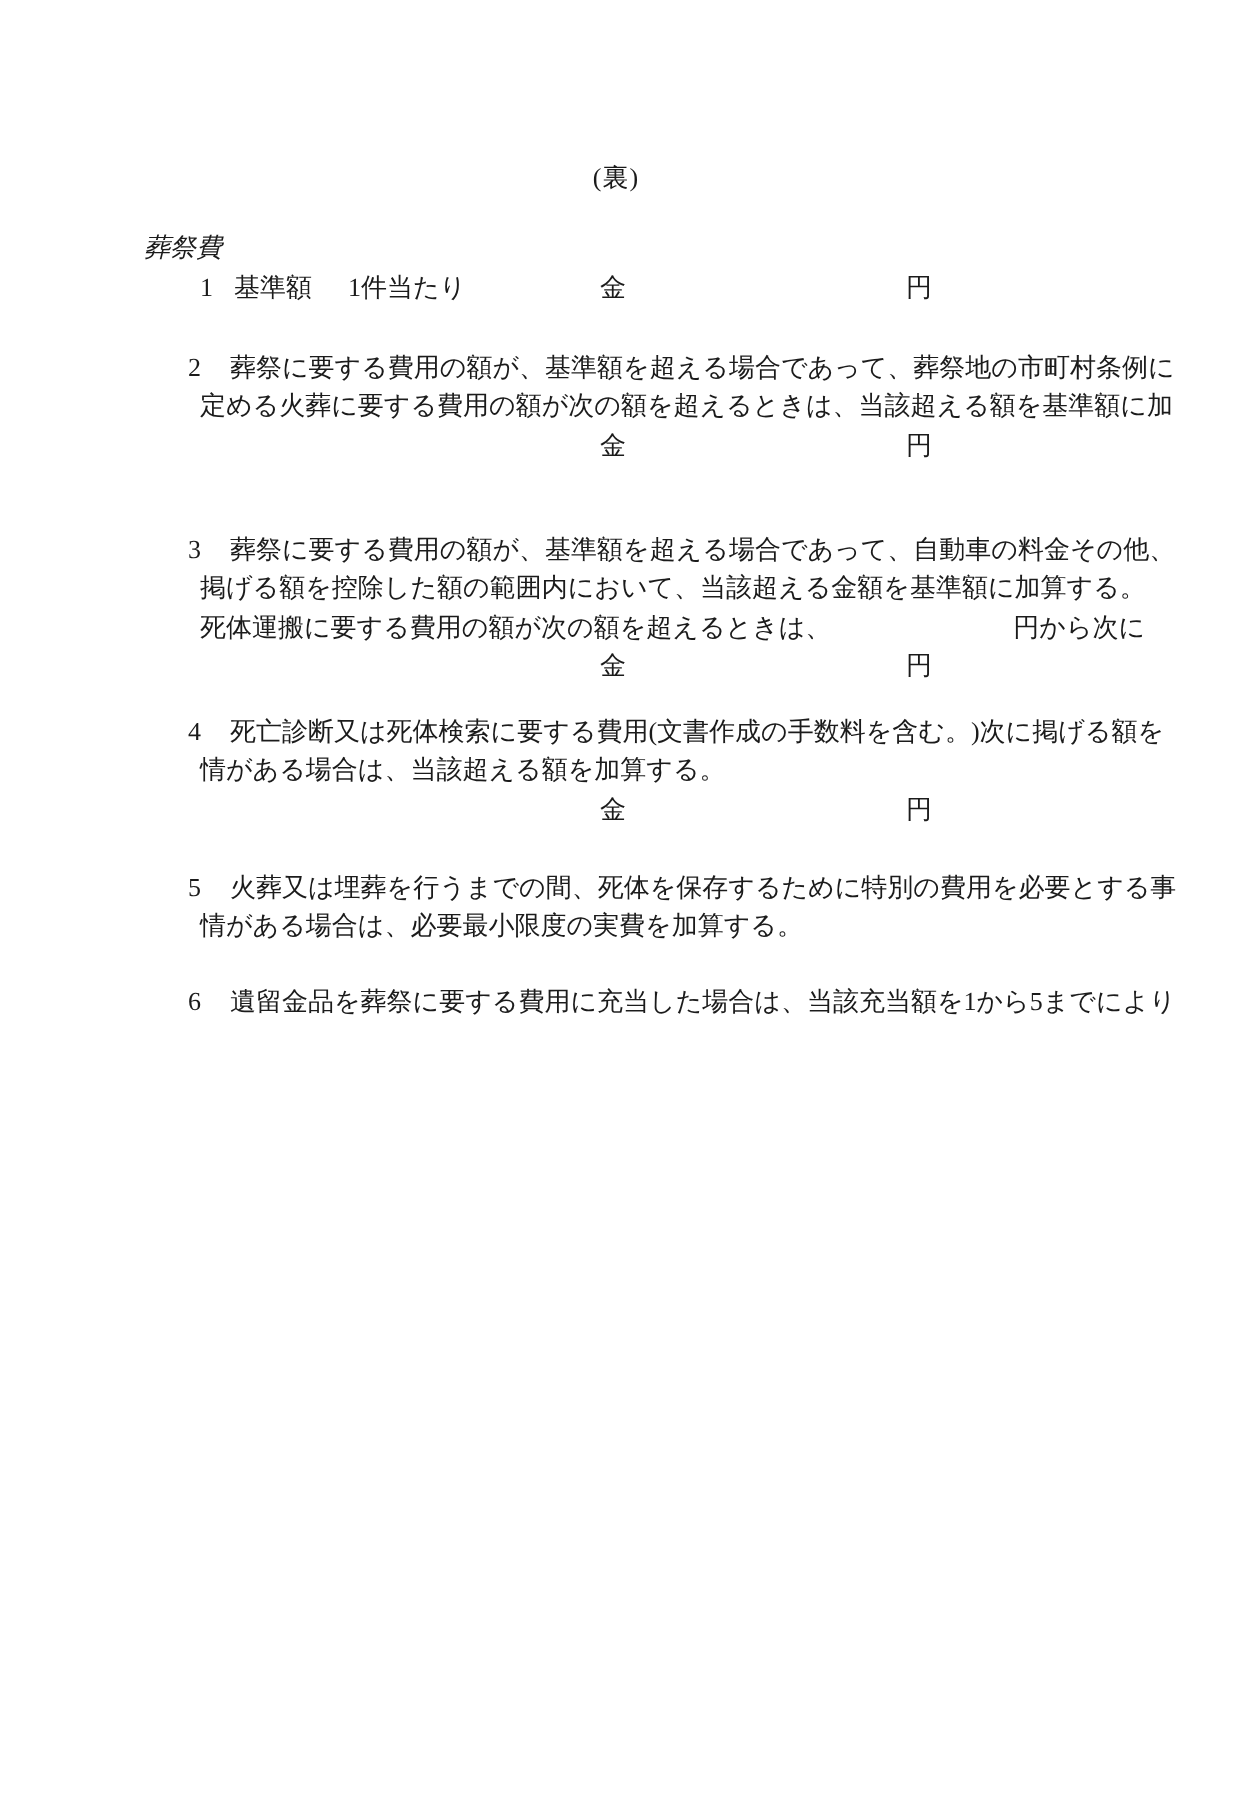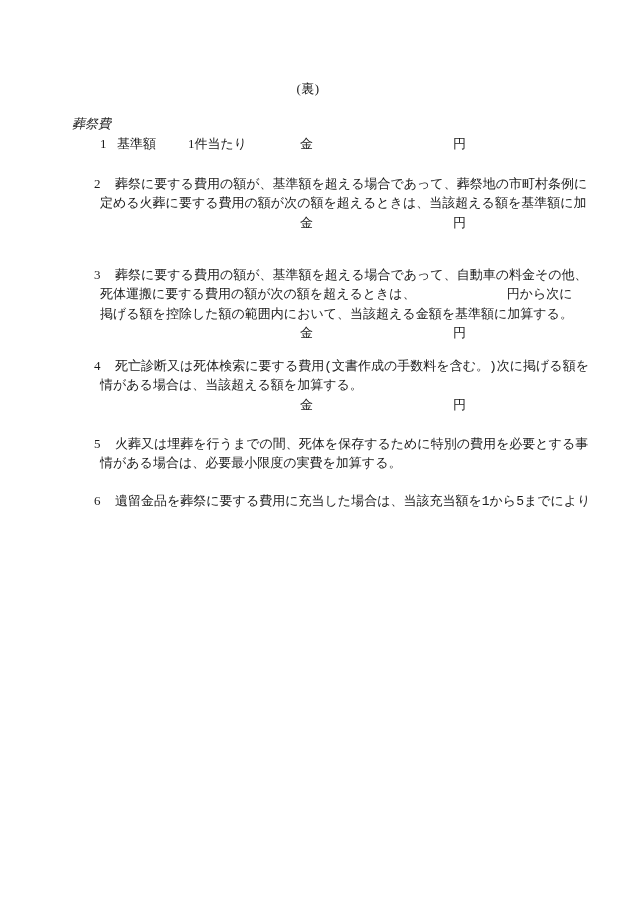--- a/index.html
+++ b/index.html
@@ -29,21 +29,21 @@
   .doc-title {
     position: absolute;
     top: 114px;
     left: 72px;
     font-style: italic;
   }
   
   .item1-row { position: absolute; top: 134px; left: 0; width: 630px; height: 20px; }
   .item1-row .i1-num   { position: absolute; left: 100px; }
   .item1-row .i1-label { position: absolute; left: 117px; text-align: right; }
-  .item1-row .i1-unit  { position: absolute; left: 188px; }
+  .item1-row .i1-unit  { position: absolute; left: 174px; }
   .item1-row .kin      { position: absolute; left: 300px; }
   .item1-row .yen      { position: absolute; left: 453px; }
   .item1-row .blank    { position: absolute; left: 318px; width: 130px; height: 18px; }
 
   
   .item {
     position: absolute;
     left: 100px;
     width: 478px;
   }
@@ -53,21 +53,20 @@
     height: 19.4px;
   }
   .item .line .num {
     position: absolute;
     left: -6px;
     top: 0;
   }
   .item .line.first .txt {
     display: inline-block;
     margin-left: 15px;
-    font-family: Liberation Mono, monospace;
   }
   .item .line.amount .kin { position: absolute; left: 200px; }
   .item .line.amount .yen { position: absolute; left: 353px; }
   .item .line.amount .blank { position: absolute; left: 218px; width: 130px; height: 18px; }
 
   .item-2 { top: 174px; }
   .item-3 { top: 265px; }
   .item-4 { top: 356px; }
   .item-5 { top: 434px; }
   .item-6 { top: 491px; }
@@ -101,22 +100,22 @@
       <span class="blank"></span>
       <span class="yen">円</span>
     </div>
   </div>
 
   <div class="item item-3">
     <div class="line first">
       <span class="num">3</span>
       <span class="txt">葬祭に要する費用の額が、基準額を超える場合であって、自動車の料金その他、</span>
     </div>
+    <div class="line">掲げる額を控除した額の範囲内において、当該超える金額を基準額に加算する。</div>
     <div class="line">死体運搬に要する費用の額が次の額を超えるときは、　　　　　　　円から次に</div>
-    <div class="line">掲げる額を控除した額の範囲内において、当該超える金額を基準額に加算する。</div>
     <div class="line amount">
       <span class="kin">金</span>
       <span class="blank"></span>
       <span class="yen">円</span>
     </div>
   </div>
 
   <div class="item item-4">
     <div class="line first">
       <span class="num">4</span>

